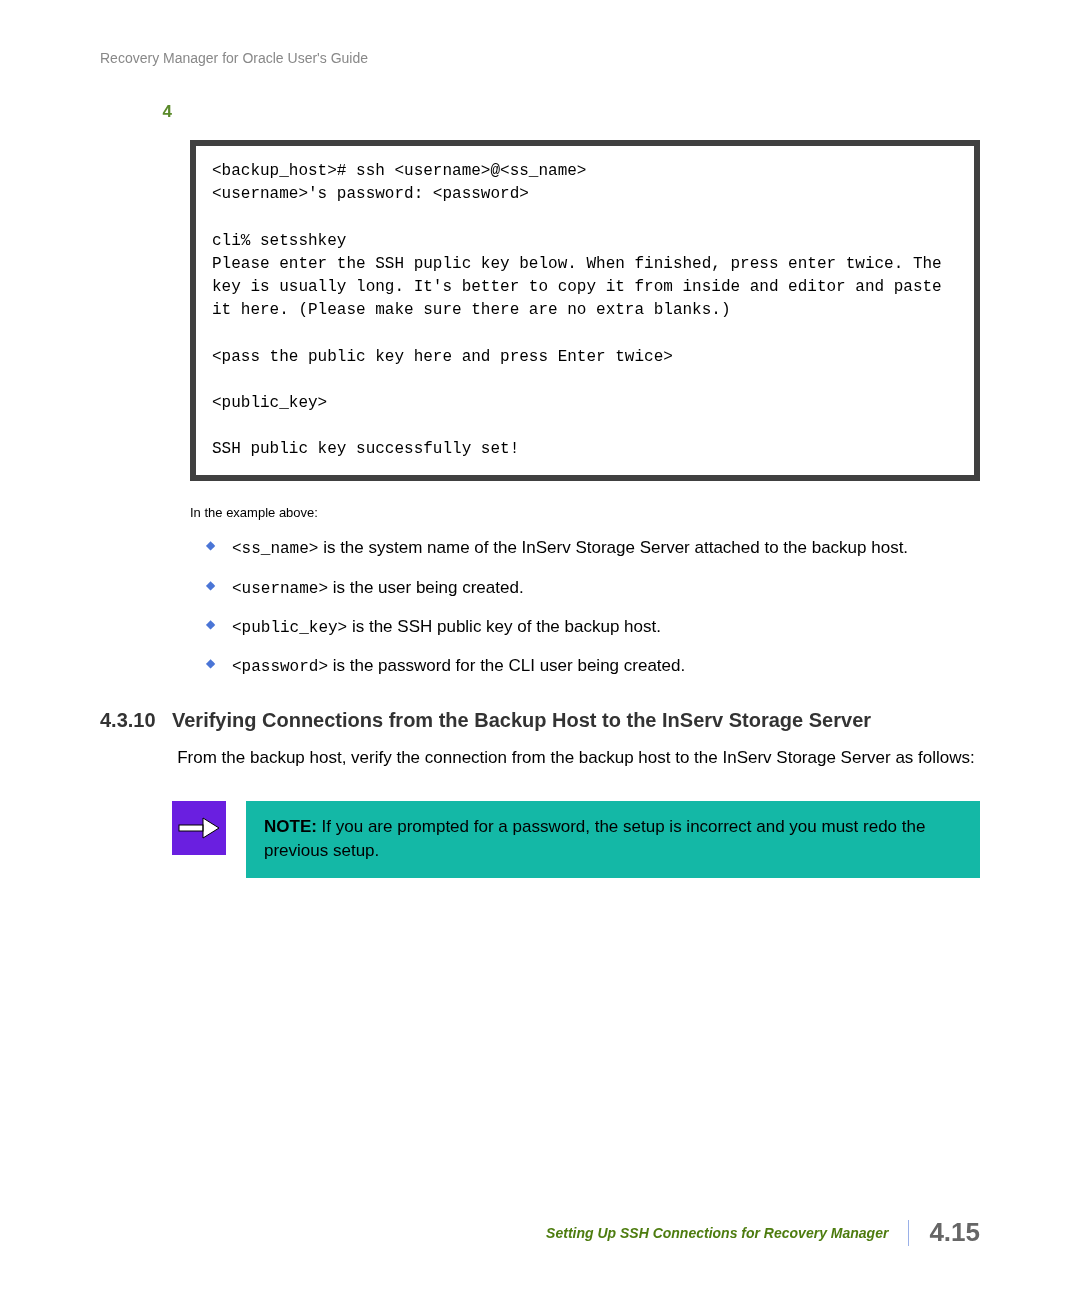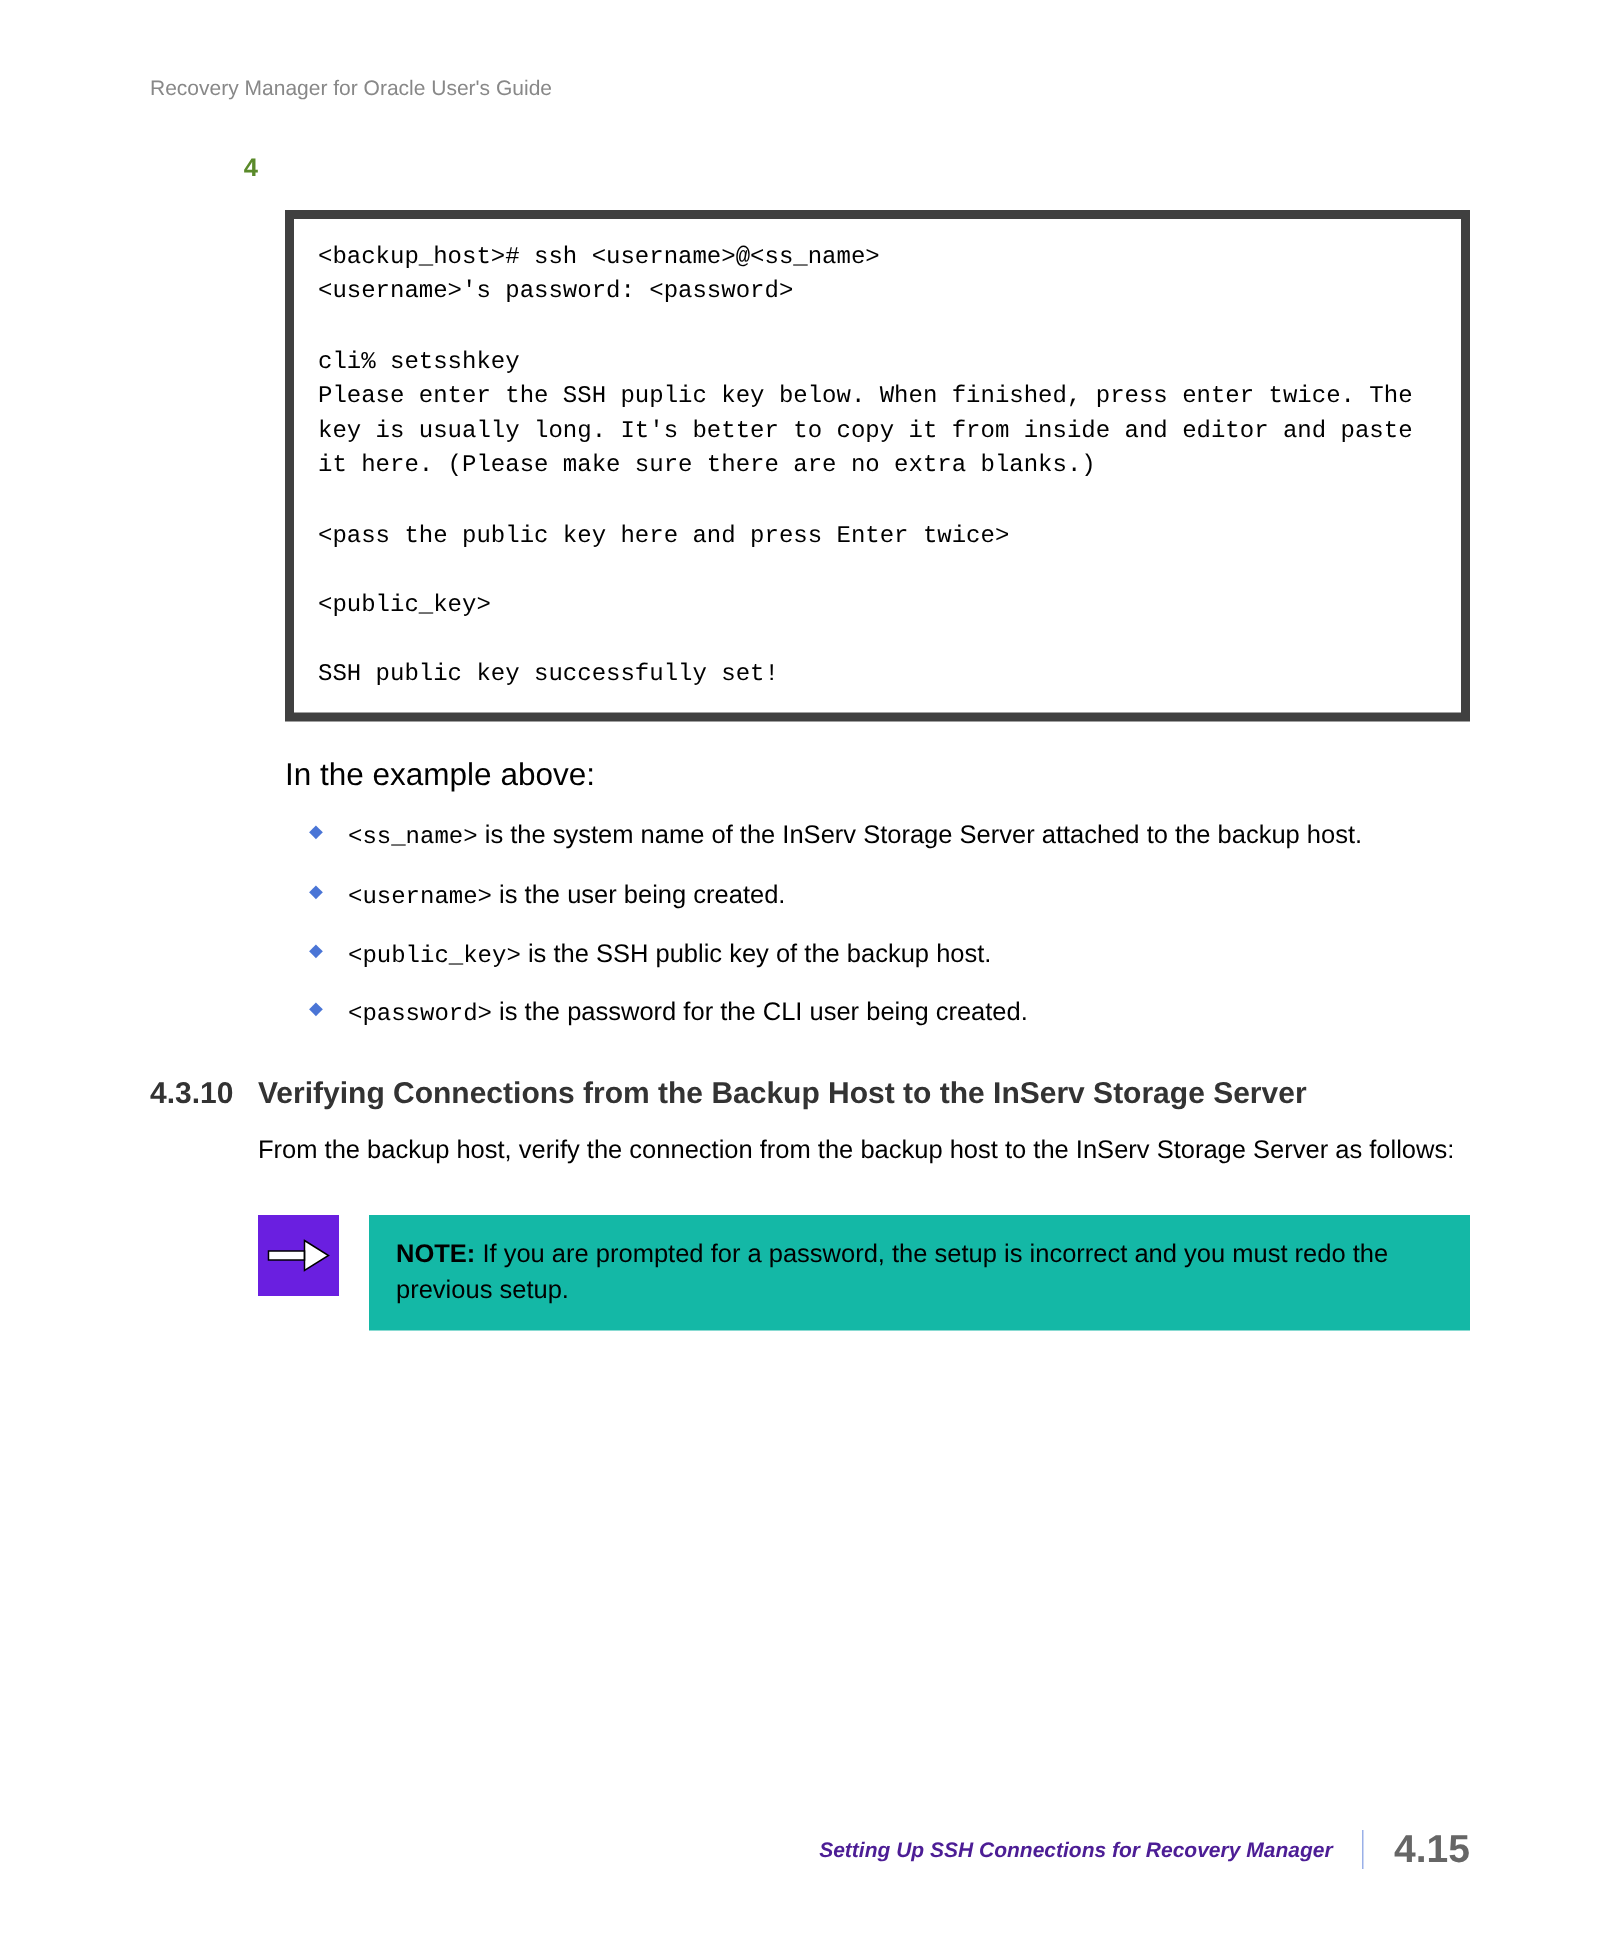--- a/index.html
+++ b/index.html
@@ -61,21 +61,21 @@
     border: 6px solid #404040;
     padding: 14px 16px;
     font-family: "Courier New", monospace;
     font-size: 16px;
     line-height: 1.45;
     white-space: pre-wrap;
     margin-bottom: 24px;
   }
   .sub-para {
     margin-left: 90px;
-    font-size: 21px;
+    font-size: 13px;
   }
   .bullet-list {
     margin-left: 90px;
     padding-left: 28px;
     list-style: none;
   }
   .bullet-list li {
     position: relative;
     margin-bottom: 14px;
     font-size: 17px;
@@ -103,20 +103,21 @@
     flex-shrink: 0;
   }
   .section-heading .title {
     flex: 1;
   }
   .section-para {
     margin-left: 72px;
     font-size: 17px;
     line-height: 1.45;
     margin-bottom: 30px;
+    text-align: center;
   }
   .note-row {
     display: flex;
     align-items: flex-start;
     margin-left: 72px;
     margin-bottom: 40px;
   }
   .note-icon {
     width: 54px;
     height: 54px;
@@ -140,21 +141,21 @@
   }
   .footer {
     position: absolute;
     bottom: 48px;
     right: 100px;
     display: flex;
     align-items: center;
     gap: 20px;
   }
   .footer-label {
-    color: #4c1d95;
+    color: #4d7c0f;
     font-weight: bold;
     font-style: italic;
     font-size: 14px;
   }
   .footer-divider {
     width: 1px;
     height: 26px;
     background: #9ab0e8;
   }
   .footer-page {

